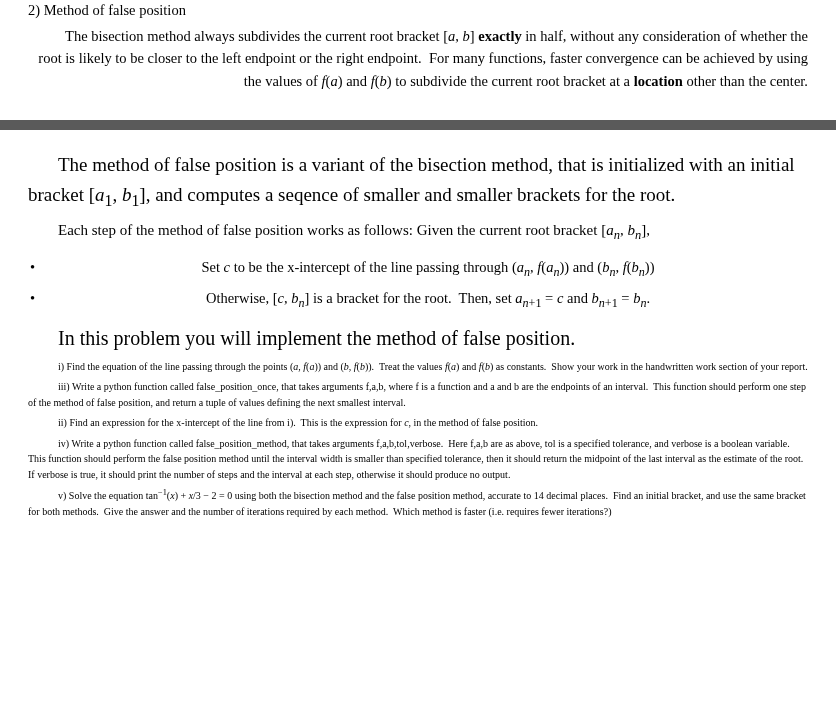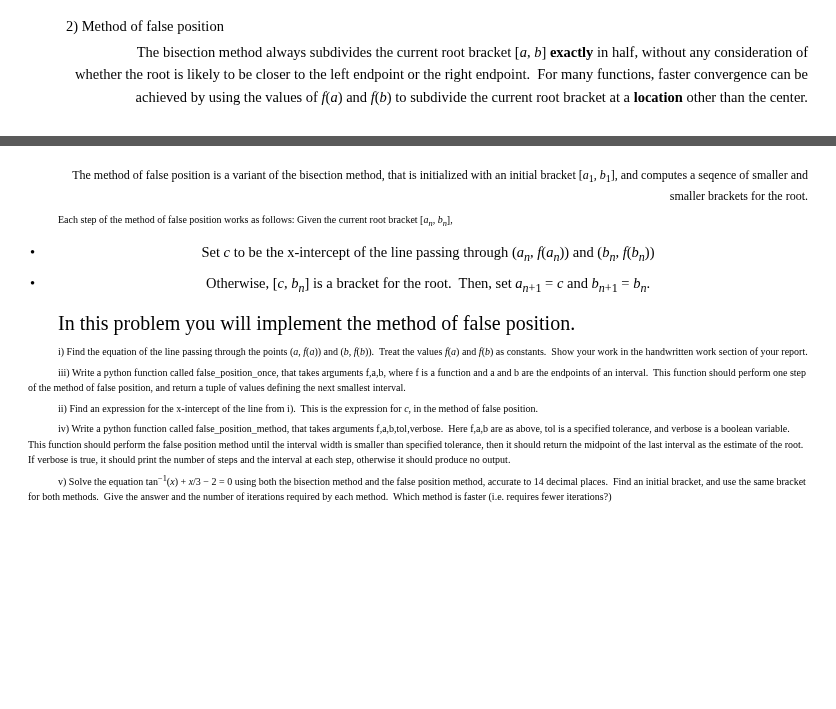--- a/index.html
+++ b/index.html
@@ -11,22 +11,21 @@
     body {
       background: #ffffff;
       font-family: "Times New Roman", Times, serif;
       font-size: 14.5px;
       color: #000000;
       width: 836px;
       min-height: 709px;
     }
 
     .top-section {
-      padding: 18px 28px 18px 28px;
-      margin-left: 38px;
+      padding: 2px 28px 18px 28px;
     }
 
     .method-header {
       font-size: 14.5px;
       margin-bottom: 6px;
     }
 
     .top-paragraph {
       text-indent: 30px;
       line-height: 1.55;
@@ -42,28 +41,27 @@
     }
 
     .main-section {
       padding: 20px 28px 20px 28px;
       line-height: 1.55;
     }
 
     .intro-paragraph {
       text-indent: 30px;
       margin-bottom: 6px;
-      font-size: 12px;
-      text-align: right;
+      font-size: 19px;
     }
 
     .each-step {
       text-indent: 30px;
       margin-bottom: 10px;
-      font-size: 10px;
+      font-size: 15px;
     }
 
     .bullet-list {
       list-style: none;
       margin: 0 0 10px 0;
       padding: 0;
       text-align: center;
     }
 
     .bullet-list li {

